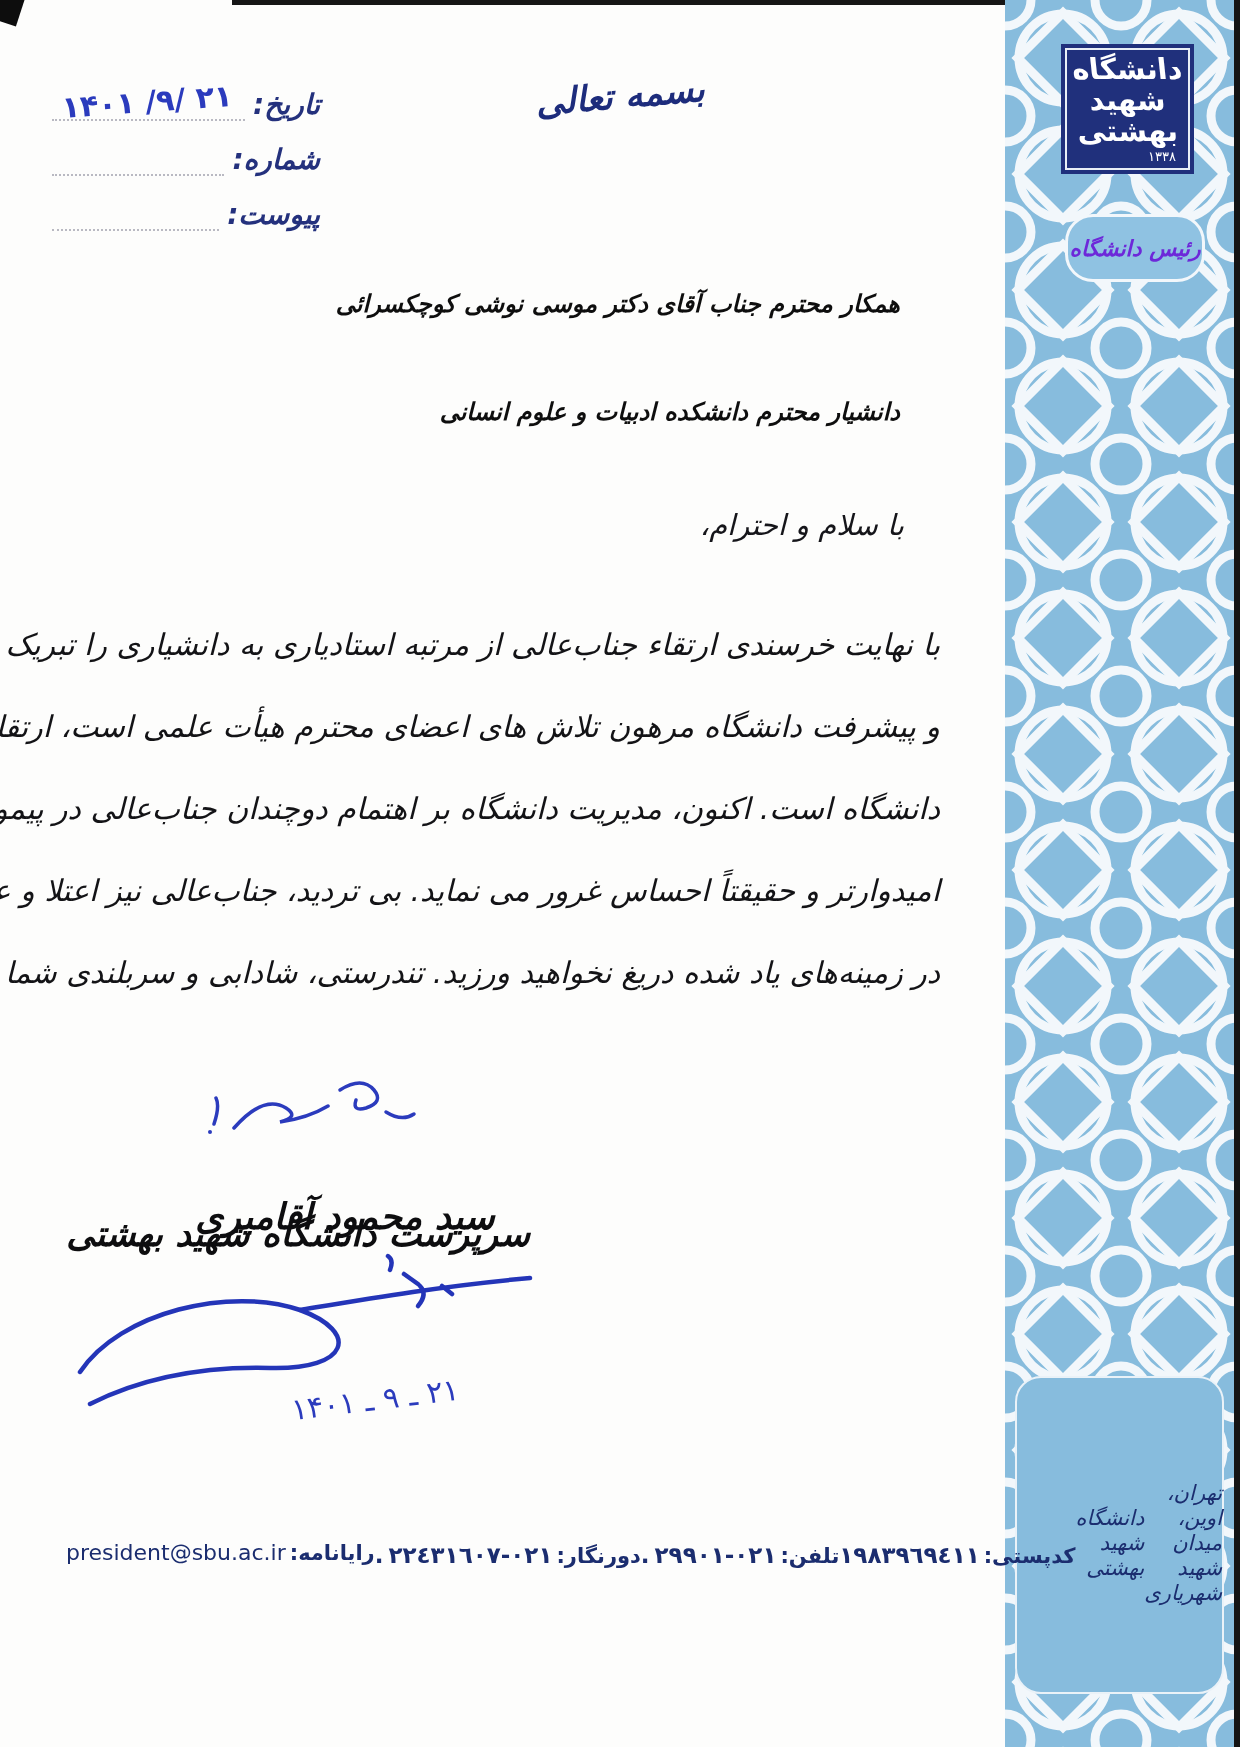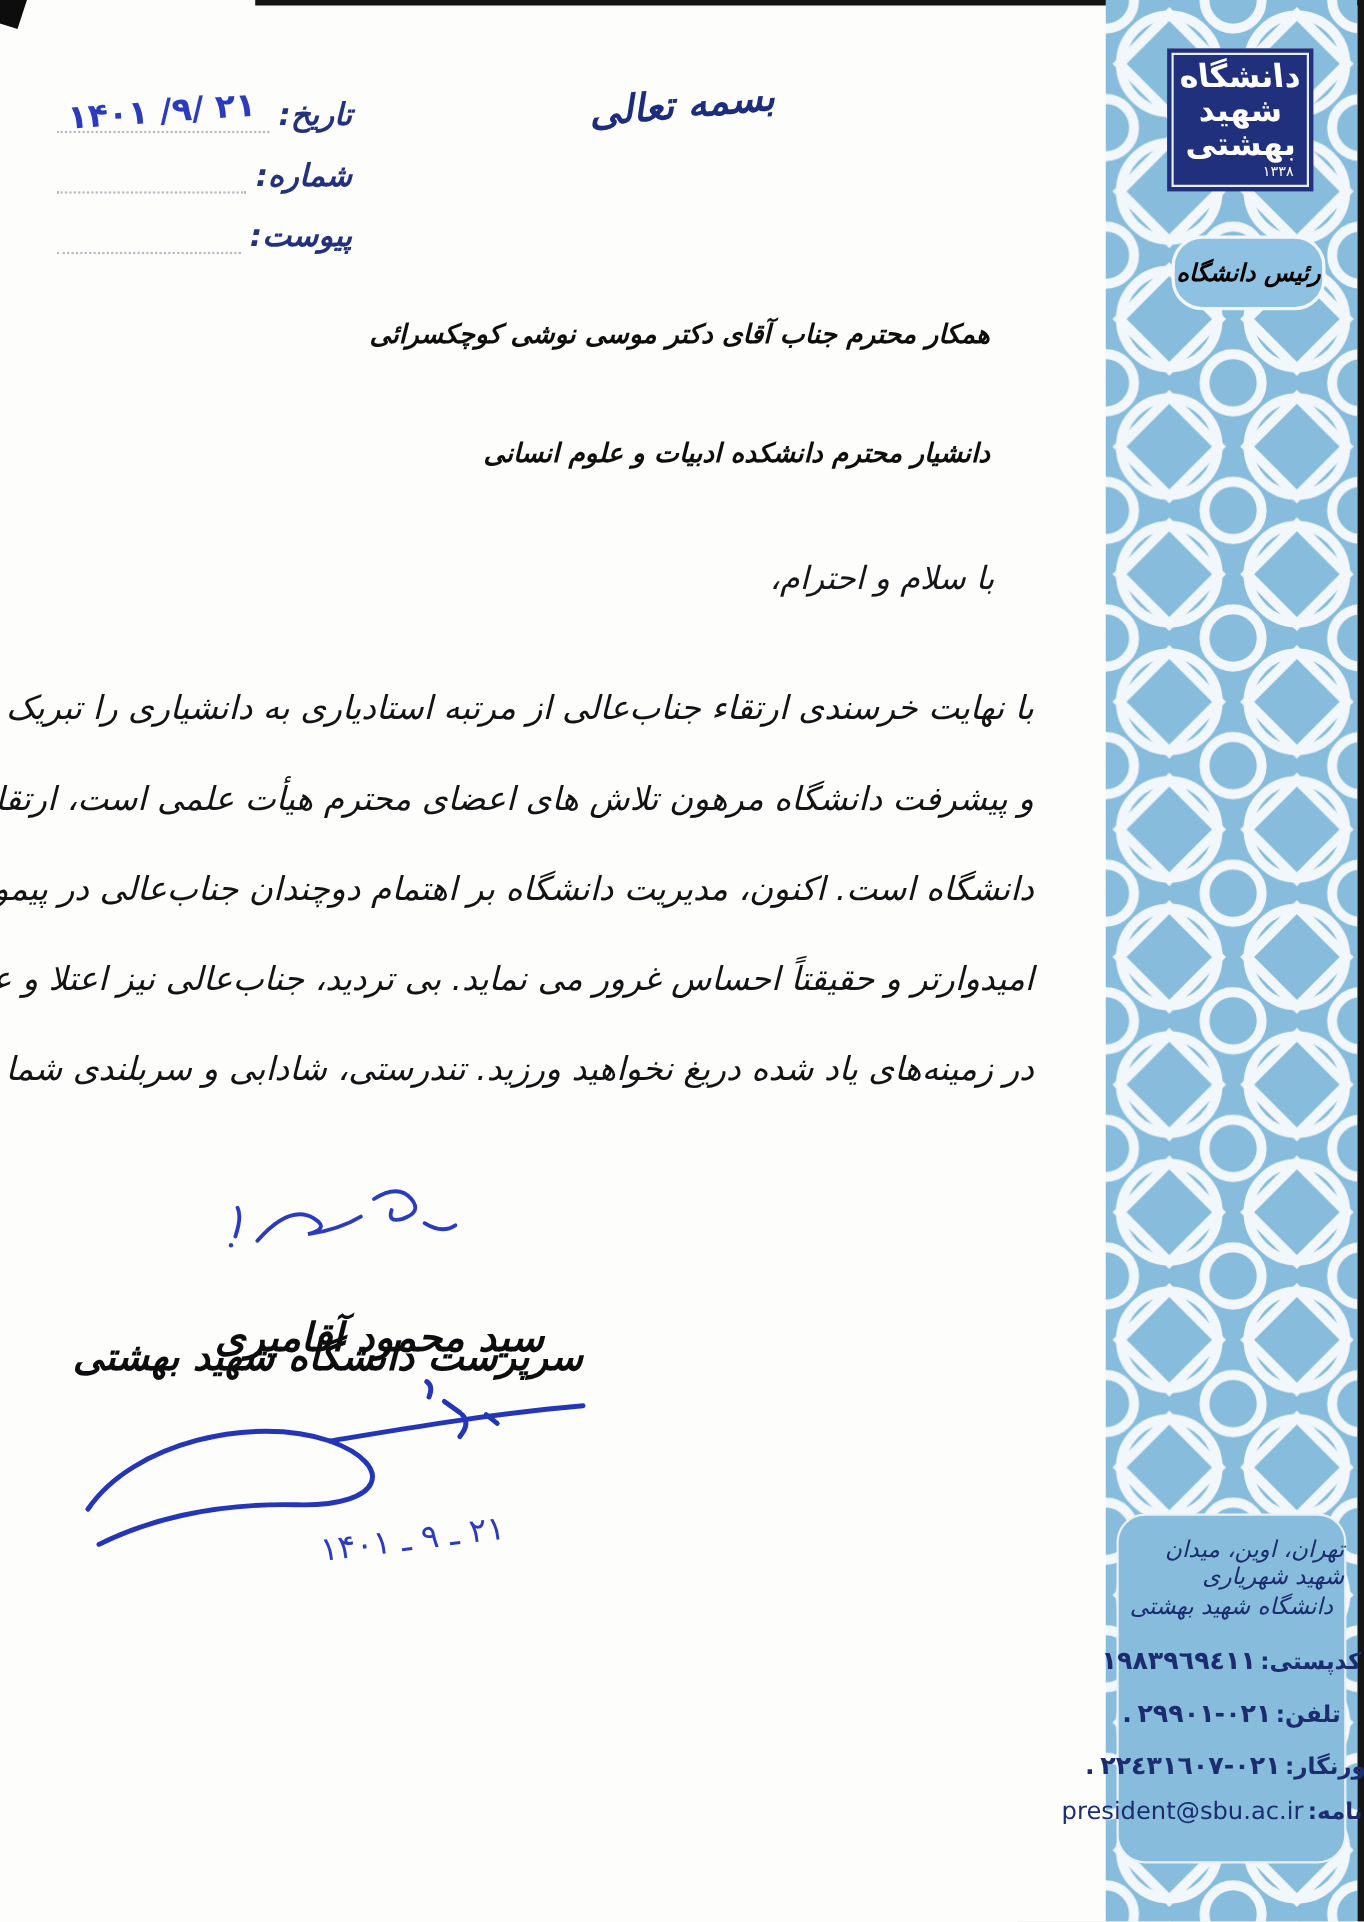--- a/index.html
+++ b/index.html
@@ -19,27 +19,27 @@
     background:#20307c;box-shadow:inset 0 0 0 4px #20307c, inset 0 0 0 6px #e8eef6;
     display:flex;flex-direction:column;justify-content:center;align-items:center;
     color:#fff;direction:rtl;
   }
   .logo .l{font-weight:bold;font-size:29px;line-height:31px;transform:skewX(6deg);}
   .logo .y{font-size:13px;letter-spacing:2px;margin-top:2px;align-self:flex-start;padding-right:18px;}
   .badge{
     position:absolute;left:60px;top:214px;width:134px;height:62px;
     background:#8fc2e2;border:3px solid #f2f7fb;border-radius:28px;
     display:flex;align-items:center;justify-content:center;
-    color:#000000;font-weight:bold;font-size:22px;direction:rtl;white-space:nowrap;
+    color:#6d28d9;font-weight:bold;font-size:22px;direction:rtl;white-space:nowrap;
     font-style:italic;
   }
   .contact-panel{
     position:absolute;left:10px;top:1376px;width:209px;height:318px;
     background:#87bcdd;border-radius:26px;border:2px solid #eaf2f8;
-    display:flex;flex-direction:column;justify-content:flex-start;align-items:center;
+    display:flex;flex-direction:row;justify-content:flex-start;align-items:center;
     padding-top:18px;box-sizing:border-box;color:#1b2d6f;direction:rtl;
   }
   .contact-panel .row{
     display:flex;direction:rtl;align-items:baseline;gap:4px;justify-content:center;
     font-weight:bold;white-space:nowrap;
   }
   .c-addr{font-size:21px;line-height:25px;font-style:italic;margin-bottom:2px;}
   .c-lbl{font-size:21px;}
   .c-val{font-size:23px;letter-spacing:1px;}
   .gap-s{margin-top:16px;}

